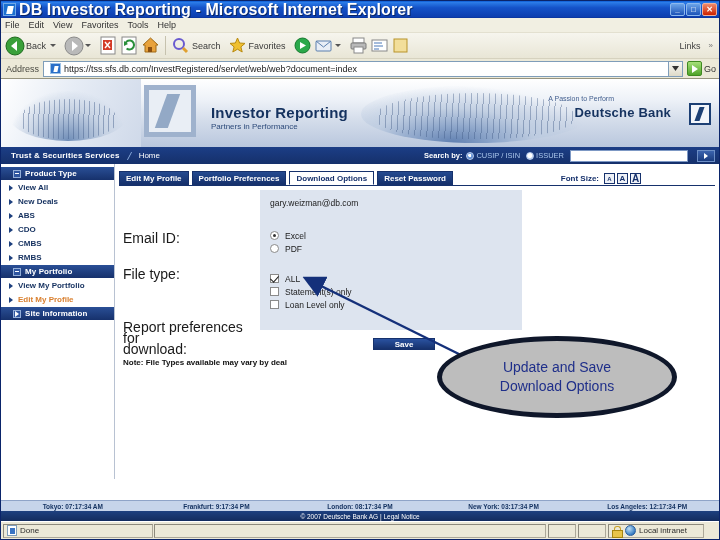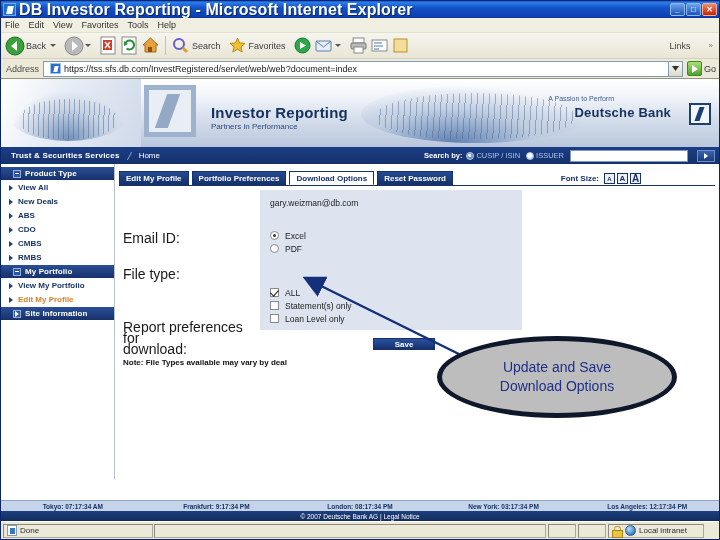--- a/index.html
+++ b/index.html
@@ -37,21 +37,21 @@
   .toolbar { height:26px; background:linear-gradient(180deg,#f6f5ee,#e9e6d6);
              display:flex; align-items:center; padding-left:3px; position:relative;
              border-bottom:1px solid #d6d2bf; }
   .tb-item { display:flex; align-items:center; margin-right:3px; }
   .tbi { width:21px; height:21px; border-radius:3px; position:relative;
          display:flex; align-items:center; justify-content:center; }
   .tb-label { font-size:9px; color:#3a3a3a; margin:0 3px 0 1px; }
   .tb-caret { width:0;height:0;border-left:3px solid transparent;border-right:3px solid transparent;
               border-top:3px solid #555; margin:0 4px 0 1px; }
   .tb-sep { width:1px; height:19px; background:#c6c2ae; margin:0 4px; }
-  .links-area { margin-left:auto; font-size:9px; color:#444; padding-right:6px; display:flex; align-items:center; gap:18px;}
+  .links-area { margin-left:auto; font-size:9px; color:#444; padding-right:6px; display:flex; align-items:center; gap:8px;}
 
   .addrbar { height:20px; background:#ece9d8; display:flex; align-items:center;
              padding:0 3px; border-bottom:1px solid #97947f; }
   .addr-label { font-size:9px; color:#4a4a42; margin:0 4px 0 2px; }
   .addr-input { flex:1; height:16px; background:#fff; border:1px solid #7f9db9;
                 display:flex; align-items:center; padding-left:6px; overflow:hidden; }
   .addr-favicon { width:11px;height:11px;background:#2a6fc9;border:1px solid #9cc2e8;
                   margin-right:3px; flex:0 0 auto; position:relative;}
   .addr-favicon:after{content:"";position:absolute;left:3px;top:2px;width:4px;height:6px;background:#fff;transform:skewX(-12deg);}
   .addr-url { font-size:9px; color:#222; white-space:nowrap; }
@@ -151,21 +151,21 @@
   .form-labels { position:absolute; left:8px; top:14px; width:140px; }
   .flabel { font-size:14px; color:#1a1a1a;margin-top:30px; }
   .flabel.l1 { position:absolute; top:0; }
   .flabel.l2 { position:absolute; top:36px; }
   .flabel.l3 { position:absolute; top:92px; line-height:11px; }
   .opt-panel { position:absolute; left:145px; top:4px; width:262px; height:140px;
                background:#dde4ef; }
   .opt-email { position:absolute; left:10px; top:8px; font-size:8.5px; color:#1a1a1a; }
   .opt-group { position:absolute; left:10px; }
   .opt-radios { top:39px; }
-  .opt-checks { top:96px; }
+  .opt-checks { top:82px; }
   .opt-row { display:flex; align-items:center; height:13px; }
   .rdo { width:9px;height:9px;border-radius:50%;border:1px solid #8a8a8a;background:#fff;
          margin-right:6px; flex:0 0 auto; position:relative;}
   .rdo.checked:after{content:"";position:absolute;left:2px;top:2px;width:3px;height:3px;border-radius:50%;background:#333;}
   .chk { width:9px;height:9px;border:1px solid #8a8a8a;background:#fff;margin-right:6px;flex:0 0 auto;position:relative;}
   .chk.checked:after{content:"";position:absolute;left:1px;top:-1px;width:4px;height:7px;
          border:solid #222;border-width:0 1.4px 1.4px 0; transform:rotate(42deg);}
   .opt-text { font-size:8.5px; color:#1a1a1a; }
   .save-btn { position:absolute; left:258px; top:152px; width:62px; height:12px;
               background:linear-gradient(180deg,#2a52a0,#16316c); color:#fff;

